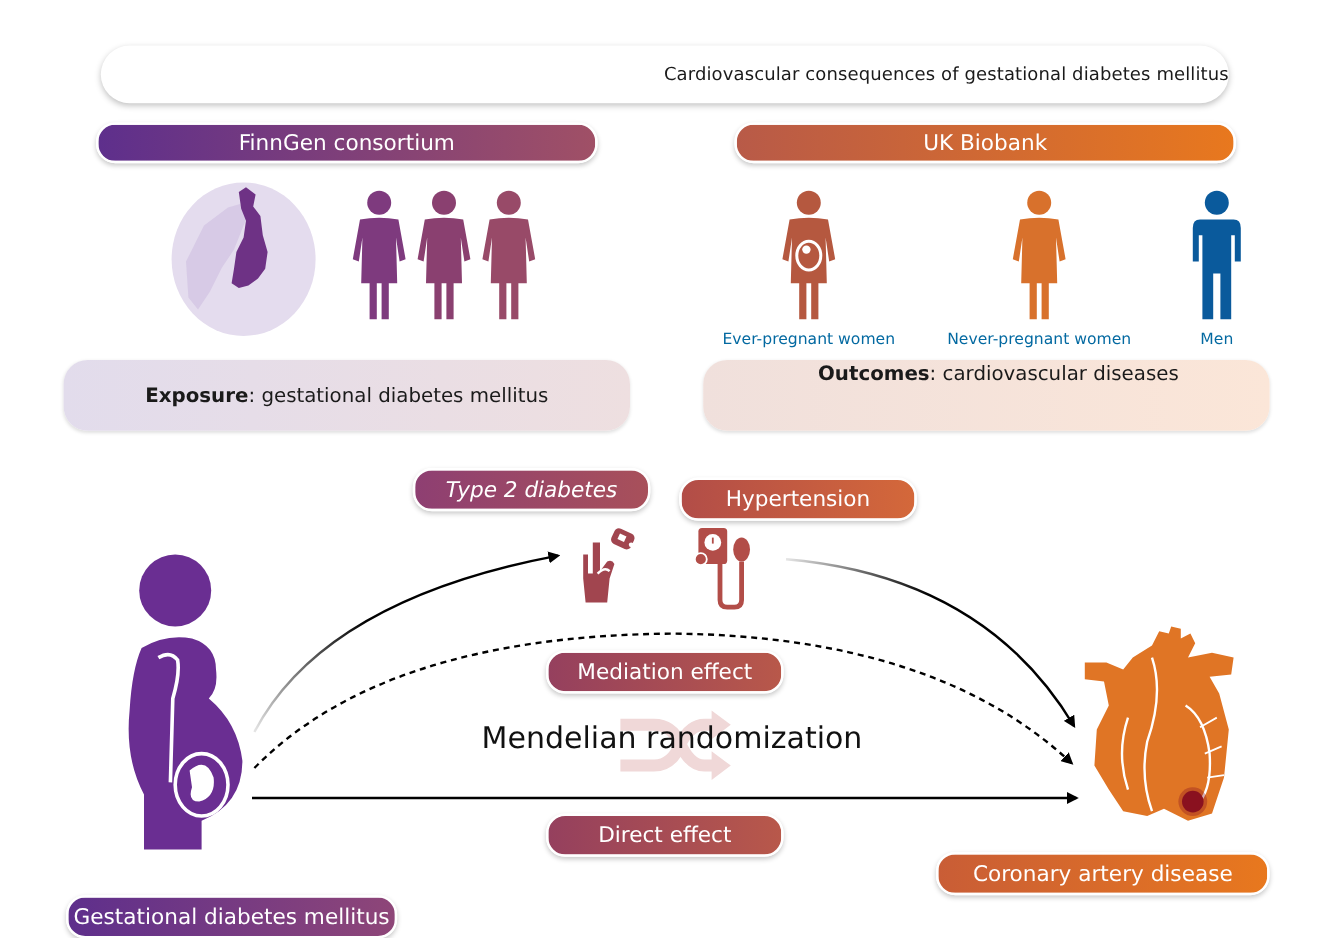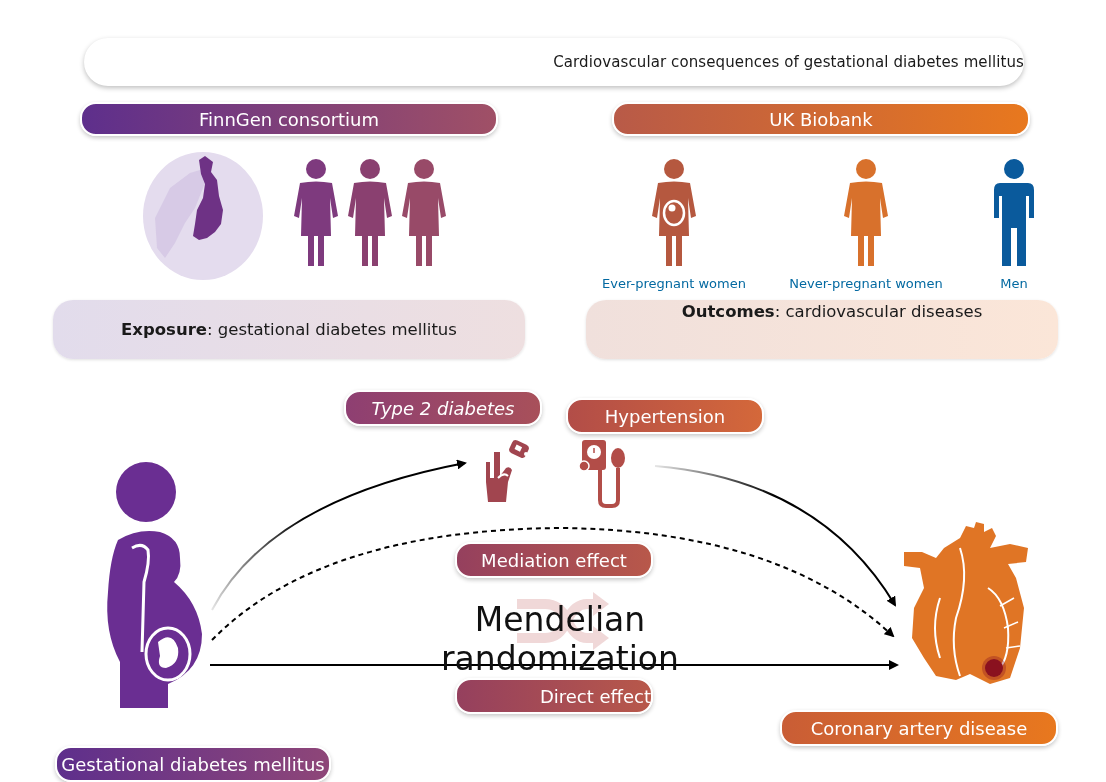--- a/index.html
+++ b/index.html
@@ -25,26 +25,26 @@
               display:flex; flex-direction:row; justify-content:center; padding-left:20px; box-sizing:border-box; line-height:23px; }
   .b { font-weight:bold; }
   .fig-label { font-size:13px; color:#0369a1; text-align:center; }
   .p-t2d { left:344px; top:390px; width:198px; height:36px;
            background:linear-gradient(90deg,#8e3f72,#a8505a);font-style:italic; }
   .p-htn { left:566px; top:378px; width:198px; height:36px;
            background:linear-gradient(90deg,#b24d48,#d4683a);margin-top:20px; }
   .p-med { left:455px; top:542px; width:198px; height:36px;
            background:linear-gradient(90deg,#95405e,#b8584a); }
   .p-dir { left:455px; top:678px; width:198px; height:36px;
-           background:linear-gradient(90deg,#95405e,#b8584a);justify-content:flex-end; }
+           background:linear-gradient(90deg,#95405e,#b8584a); }
   .p-gdm { left:55px; top:710px; width:276px; height:36px;
            background:linear-gradient(90deg,#5e2f8c,#8e4678);margin-top:36px; }
   .p-cad { left:780px; top:710px; width:278px; height:36px;
            background:linear-gradient(90deg,#c95d36,#e8781e); }
-  .mr-text { left:360px; top:600px; width:400px; text-align:center; font-size:33px; color:#111; }
+  .mr-text { left:360px; top:600px; width:400px; text-align:center; font-size:25px; color:#111; }
   svg { position:absolute; overflow:visible; }
 </style>
 </head>
 <body>
 
 <div class="abs title-pill">
   <span>Cardiovascular consequences of gestational diabetes mellitus</span>
 </div>
 
 <div class="abs pill p-finngen">

